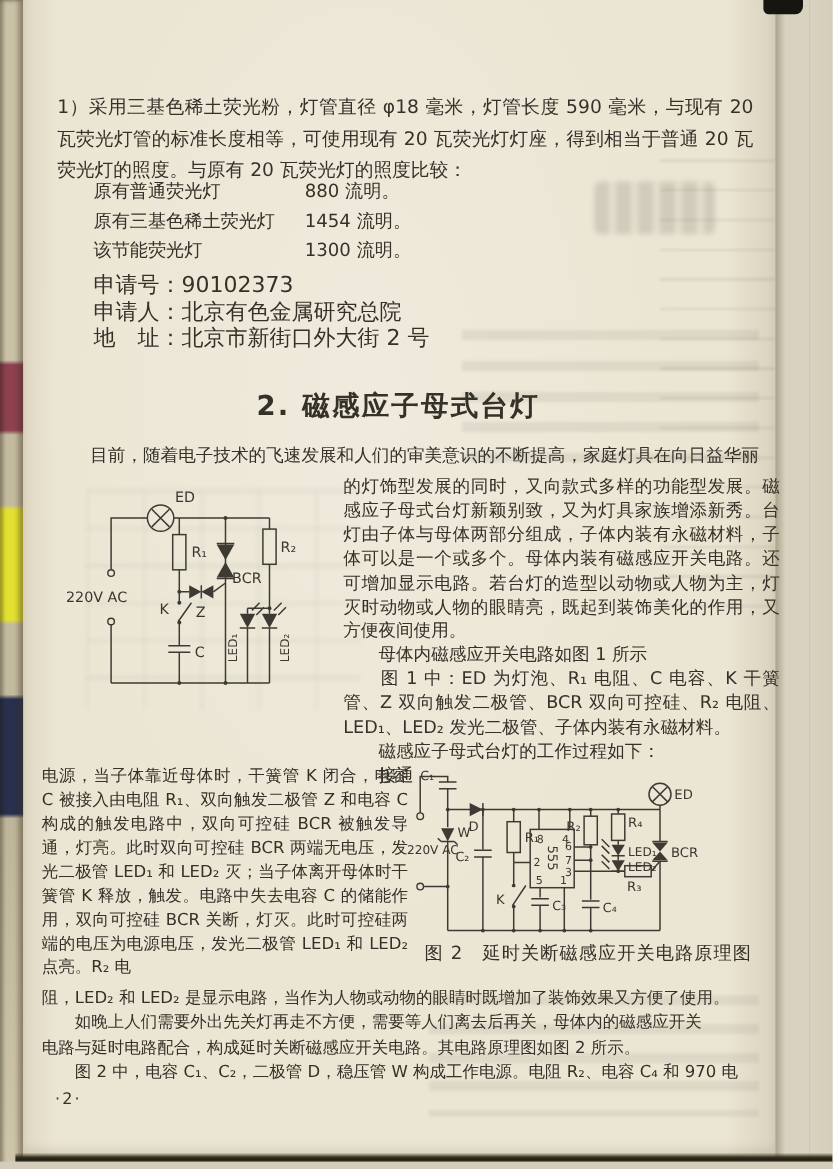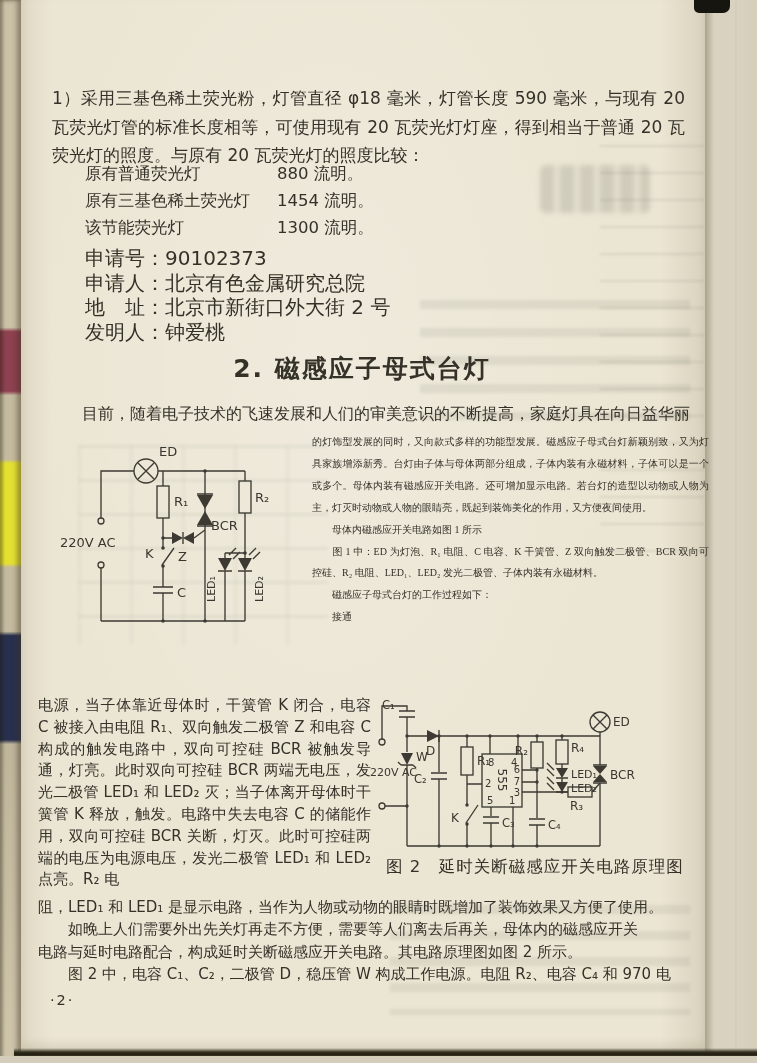--- a/index.html
+++ b/index.html
@@ -50,21 +50,21 @@
   
   .tx{position:absolute;color:#343129;margin:0;}
   .intro{left:52px;top:84px;width:633px;font-size:17px;line-height:28.5px;text-align:justify;}
   .cmp{left:85px;top:160px;width:420px;font-size:16.5px;line-height:27px;}
   .cmp-row{display:flex;}
   .cmp-label{width:192px;}
   .app{left:85px;top:246px;width:420px;font-size:20px;line-height:24.5px;}
   .app-row{display:flex;}
   .heading{left:40px;top:352px;width:644px;text-align:center;font-size:25px;font-weight:bold;letter-spacing:2px;}
   .opening{left:82px;top:404px;width:610px;font-size:16px;white-space:nowrap;}
-  .rightcol{left:312px;top:431px;width:397px;font-size:10px;line-height:21.9px;text-align:justify;font-family:Liberation Serif, serif;}
+  .rightcol{left:312px;top:431px;width:397px;font-size:16px;line-height:21.9px;text-align:justify;}
   .rightcol p{margin:0;}
   .leftcol{left:38px;top:695px;width:333px;font-size:15px;line-height:21.8px;text-align:justify;}
   .bottomblk{left:38px;top:896px;width:650px;font-size:15px;line-height:22.3px;text-align:justify;}
   .bottomblk p{margin:0;}
   .caption{position:absolute;color:#343129;font-size:16.5px;letter-spacing:1px;}
   .cap1{left:80px;top:650px;}
   .cap2{left:386px;top:856px;}
   .pagenum{left:50px;top:992px;font-size:14.5px;letter-spacing:2px;}
 
   .fig{position:absolute;}
@@ -117,41 +117,37 @@
       <span>90102373</span>
     </div>
     <div class="app-row">
       <span>申请人：</span>
       <span>北京有色金属研究总院</span>
     </div>
     <div class="app-row">
       <span>地　址：</span>
       <span>北京市新街口外大街 2 号</span>
     </div>
-    <div class="app-row">
-      <span>发明人：</span>
-      <span>钟爱桃</span>
-    </div>
   </div>
 
   <div class="tx heading">2. 磁感应子母式台灯</div>
   <div class="tx opening">目前，随着电子技术的飞速发展和人们的审美意识的不断提高，家庭灯具在向日益华丽</div>
 
   <div class="tx rightcol">
     <p>的灯饰型发展的同时，又向款式多样的功能型发展。磁感应子母式台灯新颖别致，又为灯具家族增添新秀。台灯由子体与母体两部分组成，子体内装有永磁材料，子体可以是一个或多个。母体内装有磁感应开关电路。还可增加显示电路。若台灯的造型以动物或人物为主，灯灭时动物或人物的眼睛亮，既起到装饰美化的作用，又方便夜间使用。</p>
     <p>　　母体内磁感应开关电路如图 1 所示</p>
     <p>　　图 1 中：ED 为灯泡、R₁ 电阻、C 电容、K 干簧管、Z 双向触发二极管、BCR 双向可控硅、R₂ 电阻、LED₁、LED₂ 发光二极管、子体内装有永磁材料。</p>
     <p>　　磁感应子母式台灯的工作过程如下：</p>
     <p>　　接通</p>
   </div>
 
   <div class="tx leftcol">电源，当子体靠近母体时，干簧管 K 闭合，电容 C 被接入由电阻 R₁、双向触发二极管 Z 和电容 C 构成的触发电路中，双向可控硅 BCR 被触发导通，灯亮。此时双向可控硅 BCR 两端无电压，发光二极管 LED₁ 和 LED₂ 灭；当子体离开母体时干簧管 K 释放，触发。电路中失去电容 C 的储能作用，双向可控硅 BCR 关断，灯灭。此时可控硅两端的电压为电源电压，发光二极管 LED₁ 和 LED₂ 点亮。R₂ 电</div>
 
   <div class="tx bottomblk">
-    <p>阻，LED₁ 和 LED₁ 是显示电路，当作为人物或动物的眼睛时既增加了装饰效果又方便了使用。</p>
+    <p>阻，LED₂ 和 LED₂ 是显示电路，当作为人物或动物的眼睛时既增加了装饰效果又方便了使用。</p>
     <p>　　如晚上人们需要外出先关灯再走不方便，需要等人们离去后再关，母体内的磁感应开关</p>
     <p>电路与延时电路配合，构成延时关断磁感应开关电路。其电路原理图如图 2 所示。</p>
     <p>　　图 2 中，电容 C₁、C₂，二极管 D，稳压管 W 构成工作电源。电阻 R₂、电容 C₄ 和 970 电</p>
   </div>
 
   <div class="fig fig1">
     <svg width="255" height="205" viewBox="0 0 255 205">
       <g>
         <path class="wire" d="M43,84 V37 H76 M100,37 H187 M43,134 V187 M43,187 H187"></path>
       </g>

